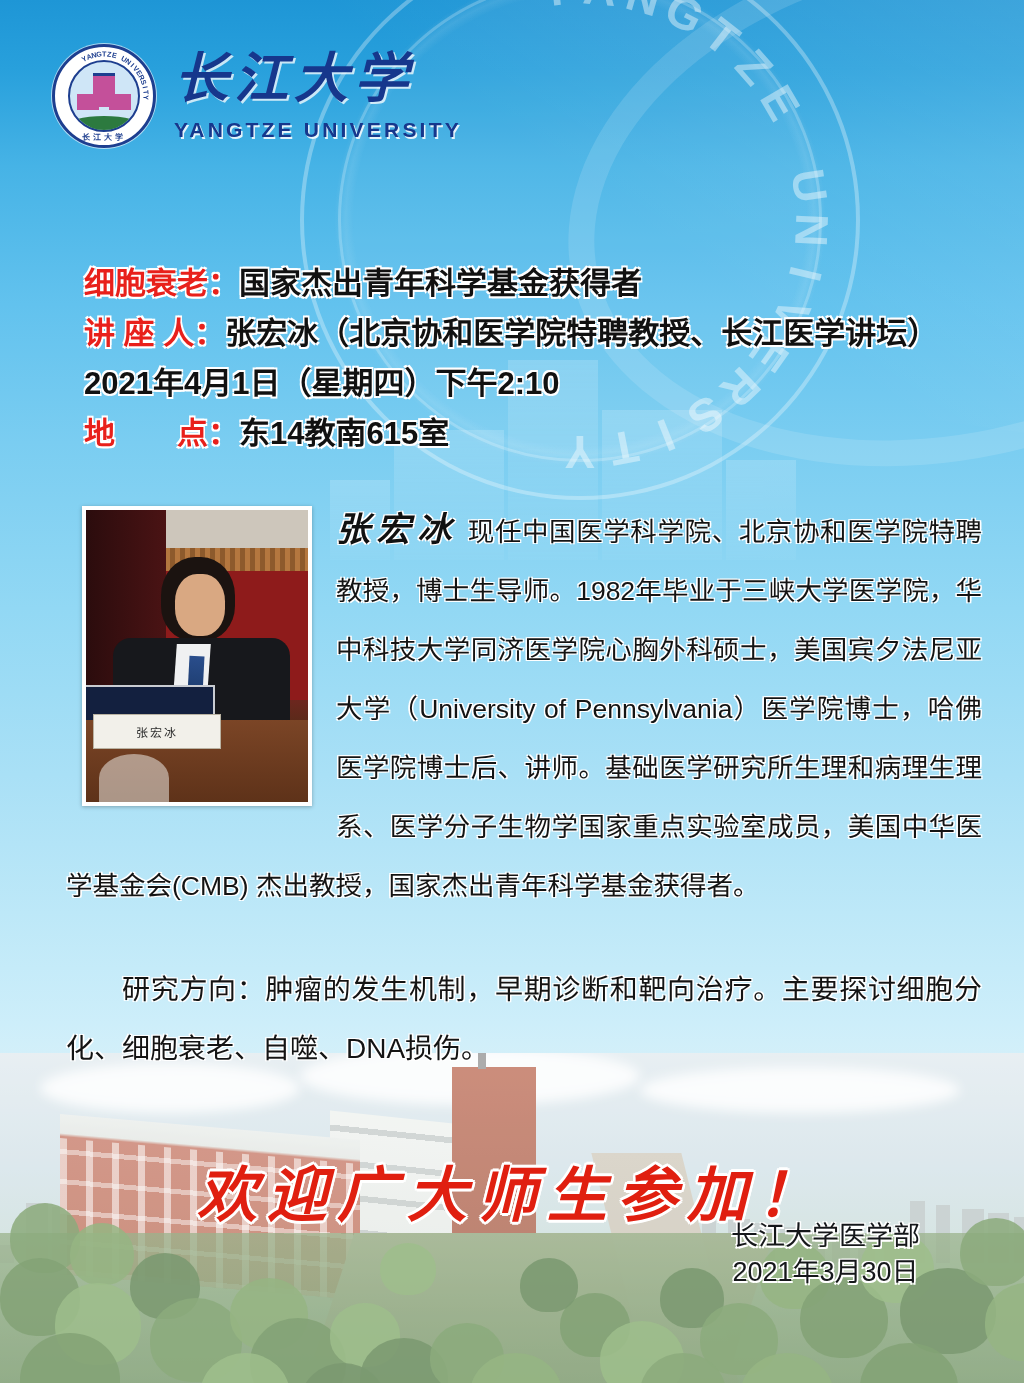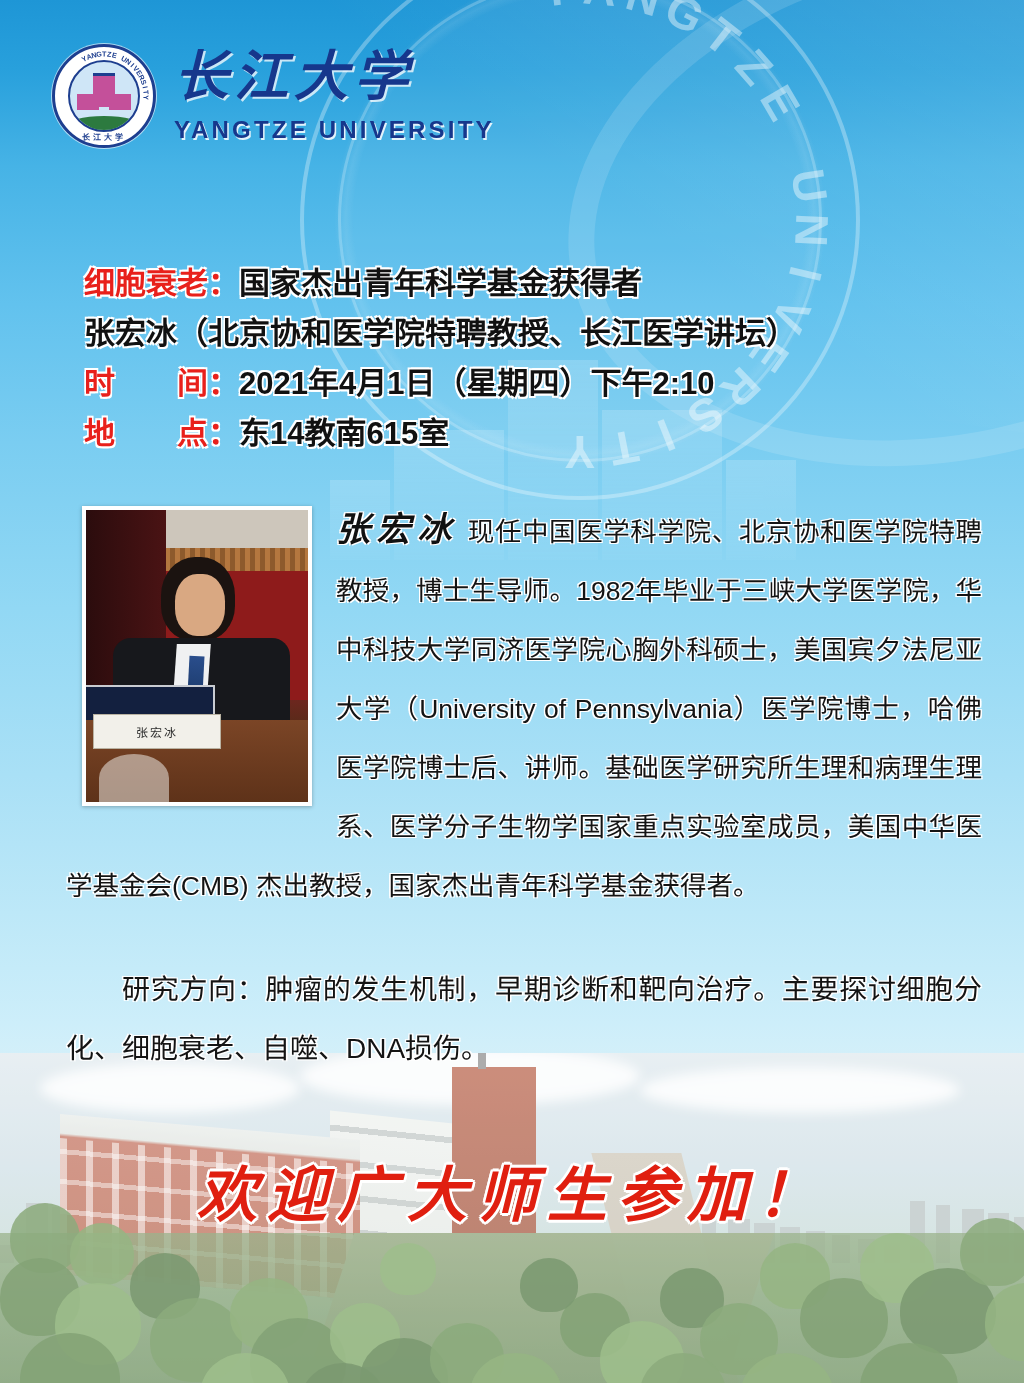--- a/index.html
+++ b/index.html
@@ -148,21 +148,21 @@
     font-size:8px;color:#1d3e8f;letter-spacing:3px;font-weight:bold;
   }
   .uni-name{
     font-size:54px;font-weight:bold;color:#16378c;line-height:1;
     letter-spacing:6px;
     font-family:"DejaVu Serif","Liberation Serif",serif;
     font-style:italic;
     text-shadow:2px 2px 0 rgba(255,255,255,.75);
   }
   .uni-sub{
-    margin-top:13px;font-size:24px;font-weight:bold;color:#16378c;
+    margin-top:13px;font-size:21px;font-weight:bold;color:#16378c;
     letter-spacing:3.2px;
     text-shadow:1.5px 1.5px 0 rgba(255,255,255,.85);
   }
 
   
   .poster-title{
     position:absolute;left:0;right:0;top:183px;text-align:center;
     font-size:47px;font-weight:bold;color:#e8201b;letter-spacing:1px;
     font-family:"DejaVu Serif","Liberation Serif",serif;
     text-shadow:
@@ -398,24 +398,24 @@
     </div>
   </div>
 
 
   <div class="info-block" id="info-block">
       <div class="info-line">
         <span class="info-label">细胞衰老：</span>
         <span class="info-value">国家杰出青年科学基金获得者</span>
       </div>
       <div class="info-line">
+        <span class="info-label">讲 座 人：</span>
         <span class="info-value">张宏冰（北京协和医学院特聘教授、长江医学讲坛）</span>
       </div>
       <div class="info-line">
-        <span class="info-label">时　　间：</span>
         <span class="info-value">2021年4月1日（星期四）下午2:10</span>
       </div>
       <div class="info-line">
         <span class="info-label">地　　点：</span>
         <span class="info-value">东14教南615室</span>
       </div>
     </div>
 
   <div class="bio-wrap">
     <div class="photo">
@@ -440,14 +440,18 @@
     </div>
     <div class="bio-text">
       <span class="sig-name">张宏冰</span><span>现任中国医学科学院、北京协和医学院特聘教授，博士生导师。1982年毕业于三峡大学医学院，华中科技大学同济医学院心胸外科硕士，美国宾夕法尼亚大学（University of Pennsylvania）医学院博士，哈佛医学院博士后、讲师。基础医学研究所生理和病理生理系、医学分子生物学国家重点实验室成员，美国中华医学基金会(CMB) 杰出教授，国家杰出青年科学基金获得者。</span>
     </div>
   </div>
 
   <div class="research">研究方向：肿瘤的发生机制，早期诊断和靶向治疗。主要探讨细胞分化、细胞衰老、自噬、DNA损伤。</div>
 
   <div class="slogan">欢迎广大师生参加！</div>
 
+  <div class="footer">
+    <div>长江大学医学部</div>
+    <div>2021年3月30日</div>
+  </div>
 
 </div>
 
 </body></html>

